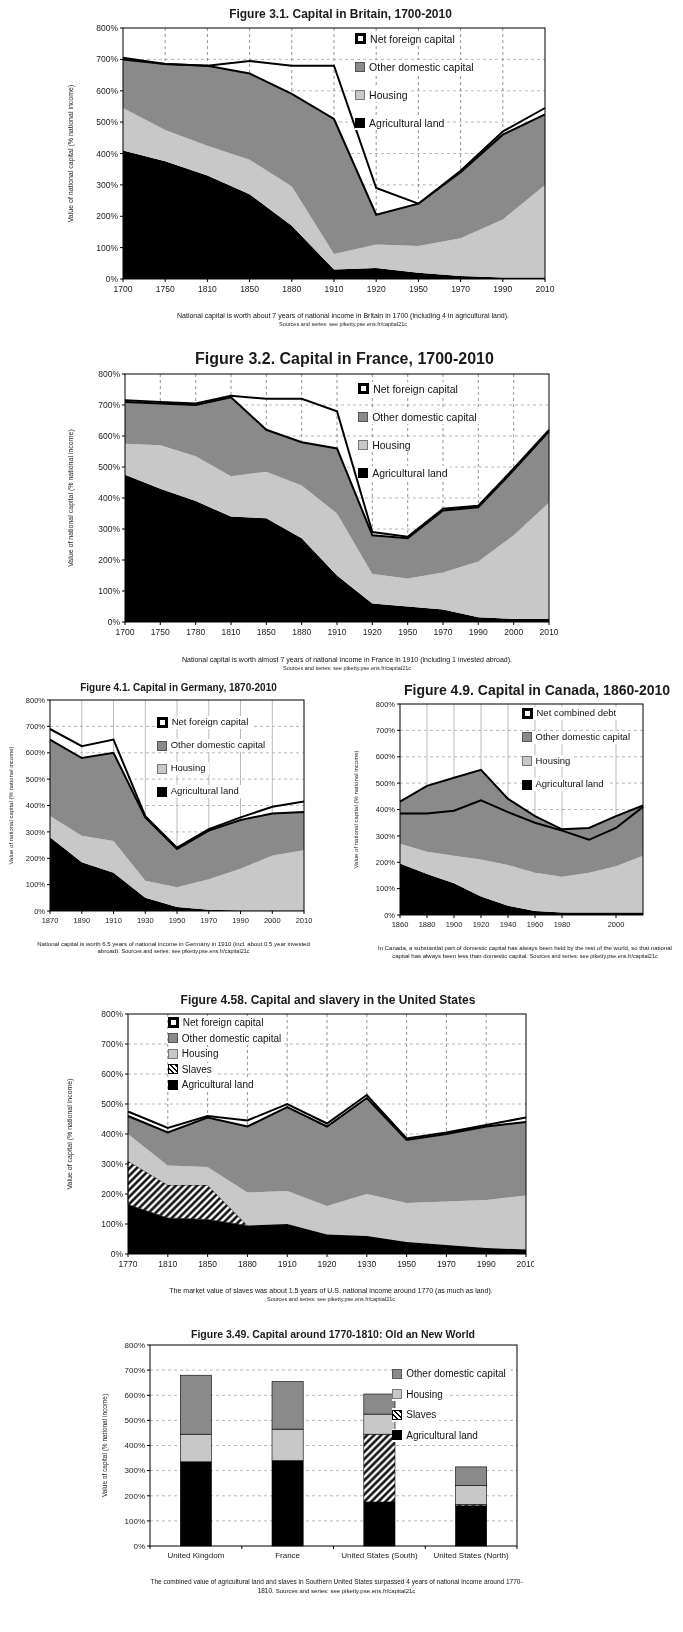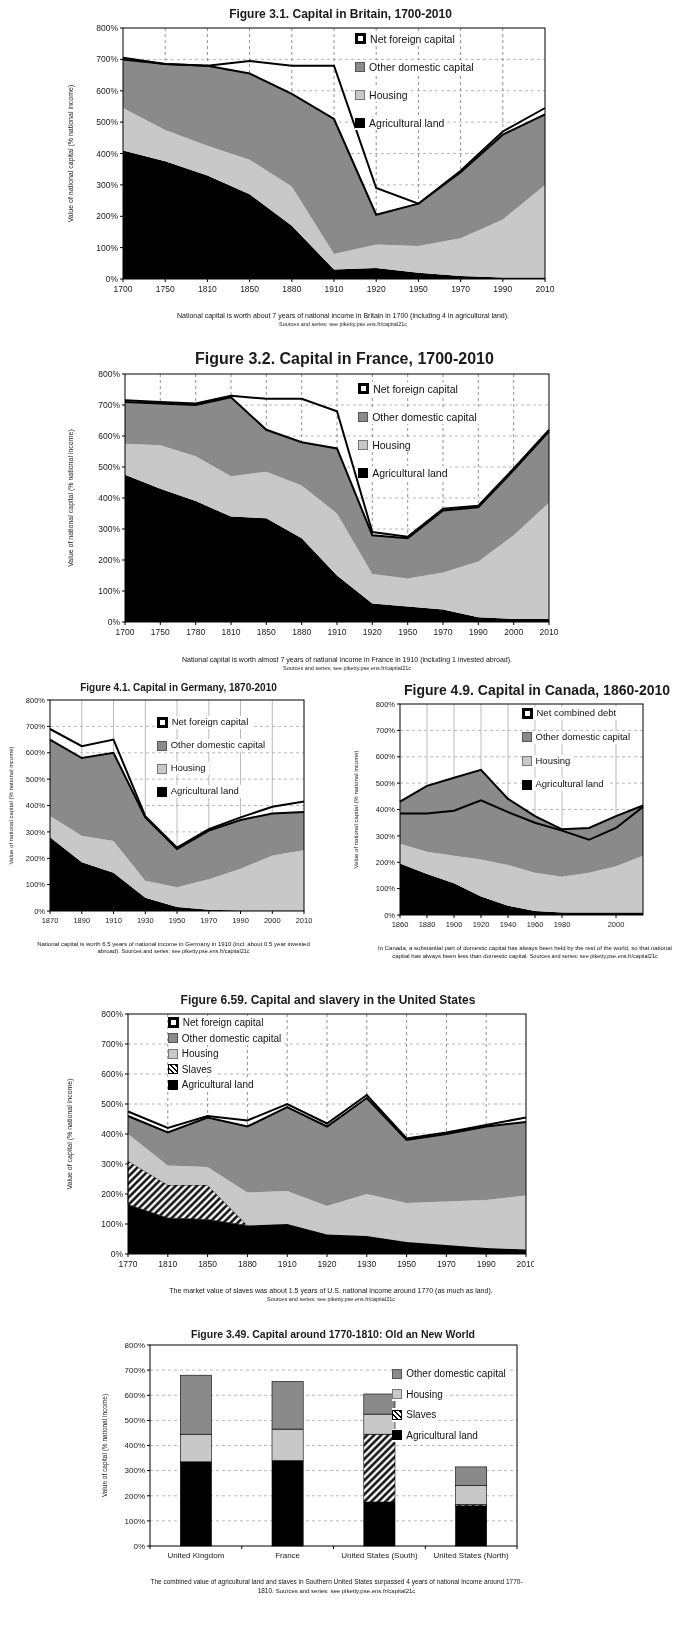--- a/index.html
+++ b/index.html
@@ -417,21 +417,21 @@
         </div>
         <div class="li" style="margin-bottom: 11px;">
           <span class="sw sw-agri"></span>
           <span class="lt">Agricultural land</span>
         </div>
       </div></div>
   <p class="cap" style="padding-left:20px;font-size:6px"><span>In Canada, a substantial part of domestic capital has always been held by the rest of the world, so that national capital has always been less than domestic capital.</span> <span class="src">Sources and series: see piketty.pse.ens.fr/capital21c</span></p>
 </figure>
 
 <figure class="fig" style="left:60px;top:994px;width:474px">
-  <h3 style="font-size:12px;padding-left:62px">Figure 6.59. Capital and slavery in the United States</h3>
+  <h3 style="font-size:12px;padding-left:62px">Figure 4.58. Capital and slavery in the United States</h3>
   <div class="plot"><svg viewBox="0 0 474 272" width="474" height="272">
         <defs>
           <pattern id="hatch4" width="5" height="5" patternUnits="userSpaceOnUse" patternTransform="rotate(45)">
             <rect width="5" height="5" fill="#fff"></rect>
             <line x1="2.5" y1="0" x2="2.5" y2="5" stroke="#000" stroke-width="2.4"></line>
           </pattern>
         </defs>
         <g>
           <line x1="68" x2="466" y1="216.0" y2="216.0" stroke="#999999" stroke-width="0.7" stroke-dasharray="3 3"></line>
           <line x1="68" x2="466" y1="186.0" y2="186.0" stroke="#999999" stroke-width="0.7" stroke-dasharray="3 3"></line>

